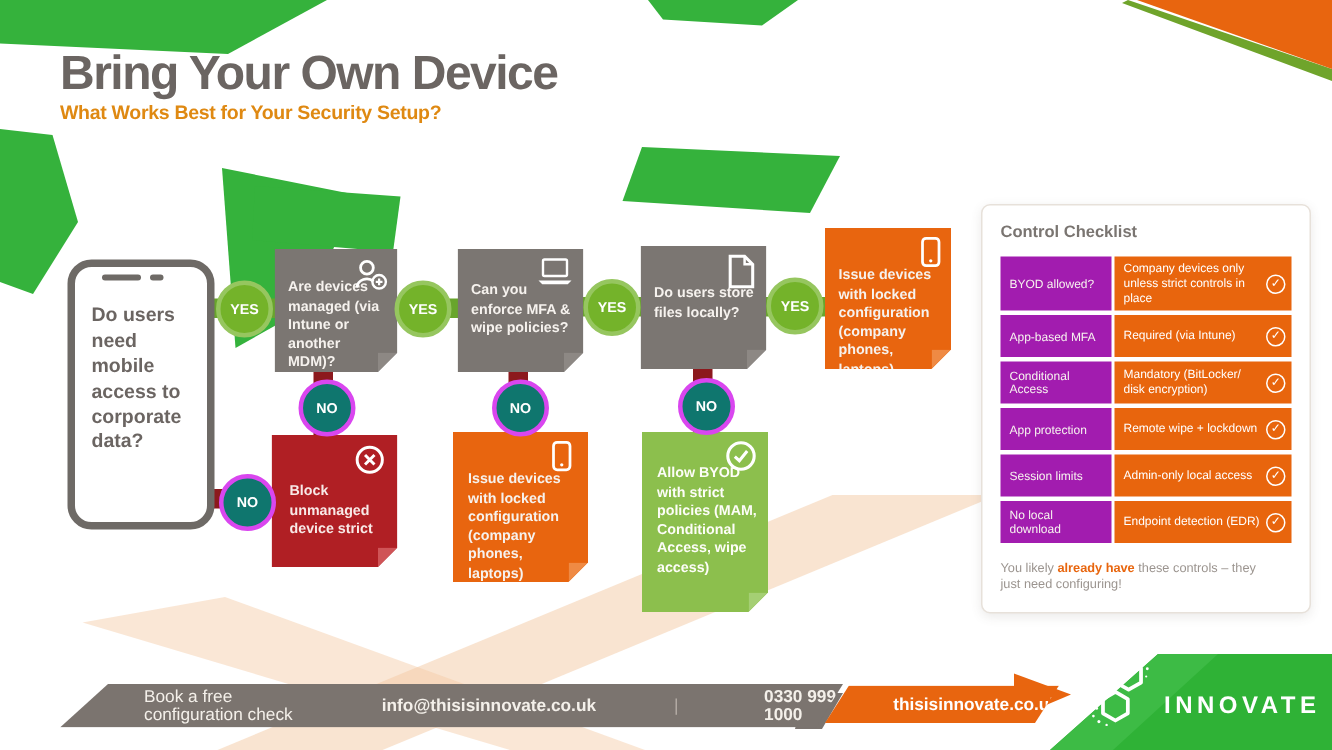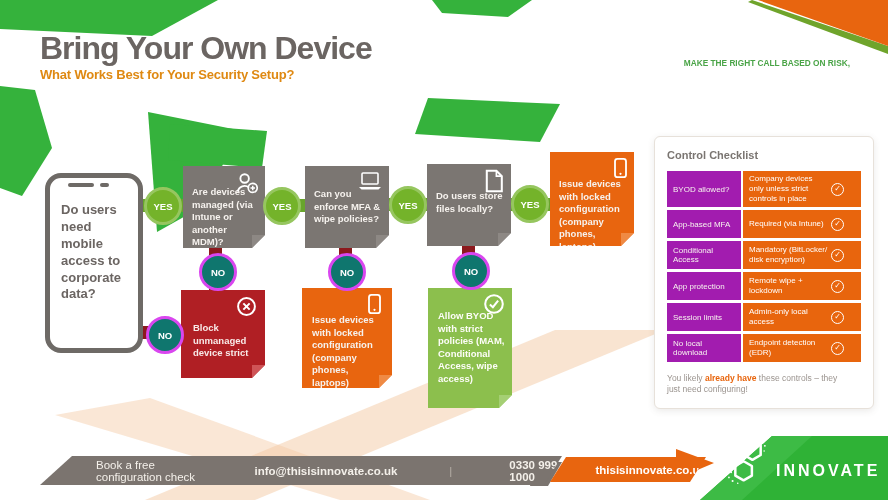--- a/index.html
+++ b/index.html
@@ -43,21 +43,21 @@
 
   
   .card{position:absolute;left:654px;top:136px;width:220px;z-index:3;background:#fff;
         border:1px solid #e7e1da;border-radius:6px;box-shadow:0 2px 7px rgba(90,80,70,.12);
         padding:12px;box-sizing:border-box;}
   .card-title{font-size:11px;font-weight:bold;color:#7a7571;margin-bottom:10px;}
   .ctable{display:grid;grid-template-columns:74px 1fr;row-gap:3px;column-gap:2px;}
   .cl{background:#a21caf;color:#f7f3ef;font-size:8px;display:flex;align-items:center;
       padding:3px 4px 3px 6px;min-height:22px;}
   .cv{background:#e8650d;color:#fff;font-size:8px;line-height:1.25;display:flex;
-      align-items:center;justify-content:space-between;gap:3px;padding:3px 17px 3px 6px;min-height:22px;}
+      align-items:center;justify-content:space-between;gap:3px;padding:3px 4px 3px 6px;min-height:22px;}
   .ck{flex:none;width:13px;height:13px;border:1.4px solid #fff;border-radius:50%;
       display:flex;align-items:center;justify-content:center;font-size:8px;font-weight:bold;box-sizing:border-box;}
   .note{margin-top:11px;width:182px;font-size:8.5px;line-height:1.35;color:#9b948f;}
   .note b{color:#e8650d;}
 
   
   .bar-gray{position:absolute;left:40px;top:456px;width:522px;height:29px;z-index:2;
             background:#7b746f;color:#f4f0ea;font-size:11.5px;
             clip-path:polygon(32px 0,100% 0,calc(100% - 18px) 100%,0 100%);
             display:flex;align-items:center;padding-left:56px;box-sizing:border-box;gap:43px;}
@@ -88,21 +88,20 @@
     <polygon points="758,0 888,0 888,46" fill="#e8650f"></polygon>
     <polygon points="536,462 562,462 548,486 530,486" fill="#7b746f"></polygon>
     <polygon points="700,500 772,436 888,436 888,500" fill="#2fb236"></polygon>
     <polygon points="700,500 772,436 812,436 742,500" fill="#3dbb45"></polygon>
     <polygon points="676,449 714,463 676,479" fill="#e8650f"></polygon>
   </svg>
 
   <div class="title">Bring Your Own Device</div>
   <div class="subtitle">What Works Best for Your Security Setup?</div>
   <div class="tagline">
-    <div>MAKE THE RIGHT CALL BASED ON RISK,</div>
   </div>
 
   <div class="conn-g" style="left:138px;top:199px;width:50px;"></div>
   <div class="conn-g" style="left:262px;top:199px;width:46px;"></div>
   <div class="conn-g" style="left:386px;top:198px;width:44px;"></div>
   <div class="conn-g" style="left:508px;top:198px;width:45px;"></div>
   <div class="conn-r" style="left:209px;top:245px;width:13px;height:48px;"></div>
   <div class="conn-r" style="left:339px;top:245px;width:13px;height:46px;"></div>
   <div class="conn-r" style="left:462px;top:243px;width:13px;height:48px;"></div>
   <div class="conn-r" style="left:138px;top:326px;width:46px;height:13px;"></div>

